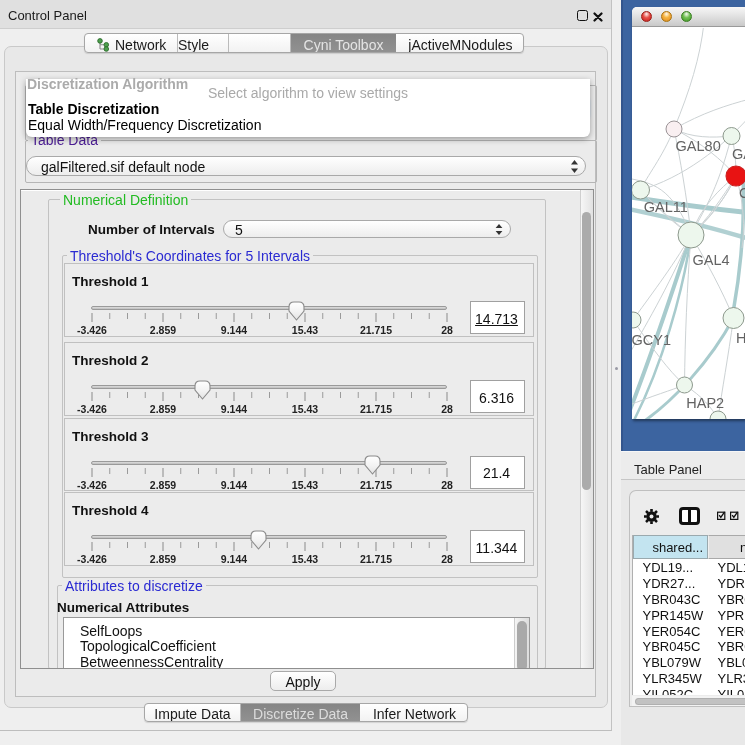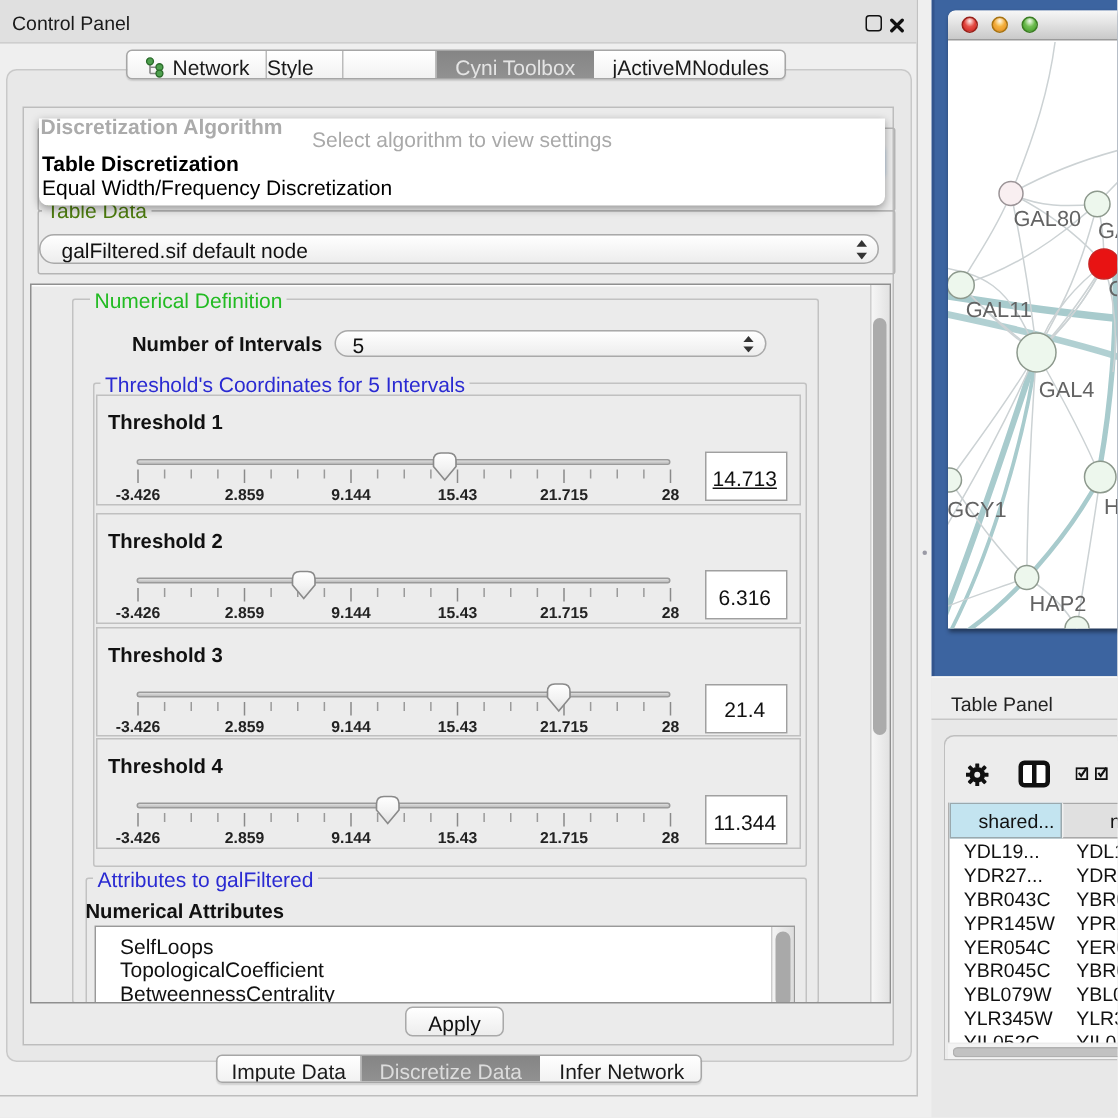--- a/index.html
+++ b/index.html
@@ -38,21 +38,21 @@
 
   <div class="abs" style="left:4px;top:45.5px;width:604px;height:662px;background:#e8e8e8;border:1px solid #c9c9c9;border-radius:7px;"></div>
 
   <div class="abs" style="left:14.5px;top:71px;width:581.5px;height:626px;background:#ebebeb;border:1px solid #bdbdbd;">
 
     <div class="abs" style="left:9.5px;top:13px;width:572px;height:56px;border:1px solid #b5b5b5;border-radius:2px;"></div>
 
     <div class="abs" style="left:525.5px;top:26px;width:47px;height:21px;background:linear-gradient(#fff,#eee);border:2.5px solid #4a8fd3;border-radius:4px;box-shadow:0 0 3px 1px #8ab8e6;"></div>
 
     <div class="abs" style="left:9.5px;top:67.5px;width:572px;height:43px;border:1px solid #b5b5b5;border-radius:2px;"></div>
-    <div class="abs" style="left:12.5px;top:60px;background:#ebebeb;padding:0 3px;font-size:14px;color:#4d7c0f;">Table Data</div>
+    <div class="abs" style="left:12.5px;top:60px;background:#ebebeb;padding:0 3px;font-size:14px;color:#4c1d95;">Table Data</div>
     <div class="abs" style="left:10.5px;top:83.5px;width:560px;height:20px;background:linear-gradient(#ffffff,#ededed);border:1px solid #a9a9a9;border-radius:10px;">
       <div class="abs" style="left:14px;top:2px;font-size:14px;color:#111;">galFiltered.sif default node</div>
       <svg class="abs" style="right:6px;top:3px;" width="9" height="13" viewBox="0 0 9 13">
         <path d="M4.5 0 L8 4.5 L1 4.5 Z" fill="#333"></path>
         <path d="M4.5 13 L8 8.5 L1 8.5 Z" fill="#333"></path>
       </svg>
     </div>
 
     <div class="abs" style="left:4.5px;top:117px;width:574px;height:480px;border:1px solid #8f8f8f;background:#ebebeb;box-shadow:inset 0 1px 0 #ffffff;overflow:hidden;">
 
@@ -217,21 +217,21 @@
           <div class="abs" style="left:210px;top:60px;width:60px;text-align:center;font-size:10.5px;font-weight:bold;color:#222;">15.43</div>
           <div class="abs" style="left:281px;top:60px;width:60px;text-align:center;font-size:10.5px;font-weight:bold;color:#222;">21.715</div>
           <div class="abs" style="left:352px;top:60px;width:60px;text-align:center;font-size:10.5px;font-weight:bold;color:#222;">28</div>
       <svg class="abs" style="left:185.3px;top:36.5px;" width="17" height="20" viewBox="0 0 17 20">
       <path d="M1 6 Q1 1 6 1 L11 1 Q16 1 16 6 L16 10 L8.5 19 L1 10 Z" fill="url(#tg)" stroke="#8a8a8a" stroke-width="1.1"></path>
     </svg>
       <div class="abs" style="left:405px;top:37px;width:55px;height:33px;background:#fff;border:1px solid #a0a0a0;font-size:14px;color:#111;text-align:center;padding:8.5px 2px 0 0;">11.344</div>
     </div>
 
       <div class="abs" style="left:36px;top:395px;width:481px;height:120px;border:1px solid #c2c2c2;border-radius:2px;"></div>
-      <div class="abs" style="left:41px;top:388px;background:#ebebeb;padding:0 3px;font-size:14px;color:#2a2ad2;">Attributes to galFiltered</div>
+      <div class="abs" style="left:41px;top:388px;background:#ebebeb;padding:0 3px;font-size:14px;color:#2a2ad2;">Attributes to discretize</div>
       <div class="abs" style="left:36px;top:410px;font-size:13.5px;font-weight:bold;color:#111;">Numerical Attributes</div>
       <div class="abs" style="left:42px;top:427px;width:467px;height:80px;background:#fff;border:1px solid #999;">
         <div class="abs" style="left:16px;top:4.5px;font-size:14px;color:#111;">SelfLoops</div>
         <div class="abs" style="left:16px;top:20px;font-size:14px;color:#111;">TopologicalCoefficient</div>
         <div class="abs" style="left:16px;top:35.5px;font-size:14px;color:#111;">BetweennessCentrality</div>
         <div class="abs" style="right:0;top:0;width:15px;height:100%;background:linear-gradient(90deg,#f4f4f4,#ddd);border-left:1px solid #ccc;"></div>
         <div class="abs" style="right:2px;top:3px;width:10px;height:50px;background:#a9a9a9;border-radius:5px;"></div>
       </div>
     </div>
 

